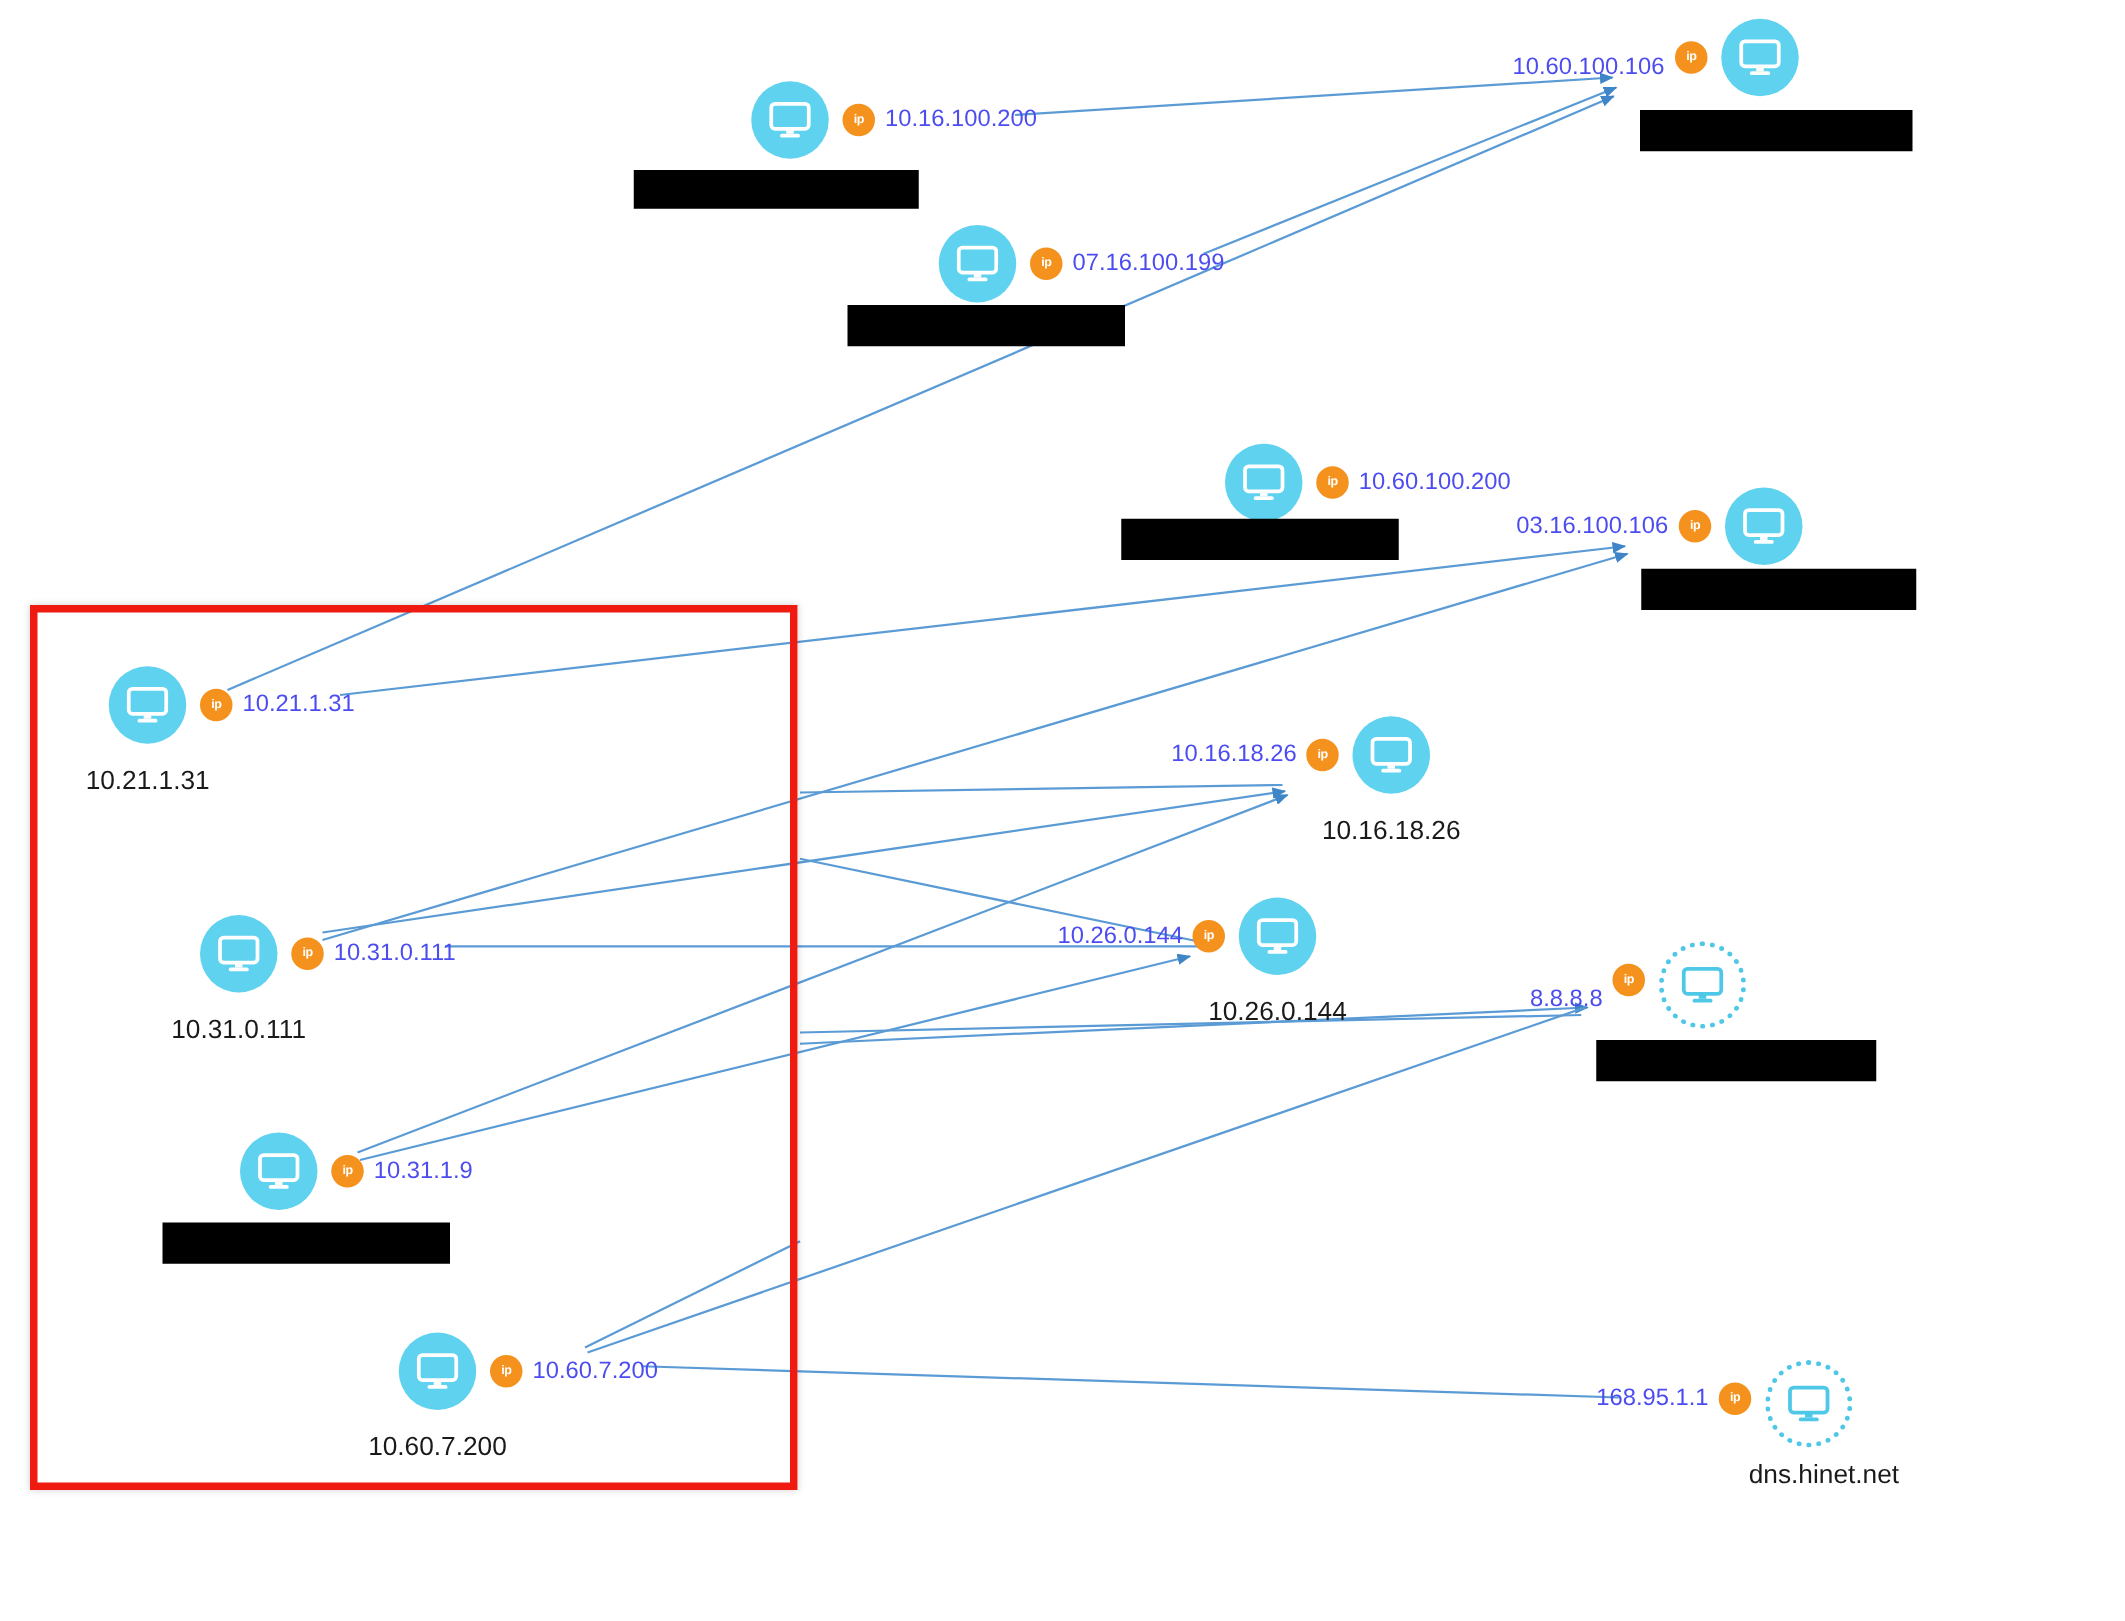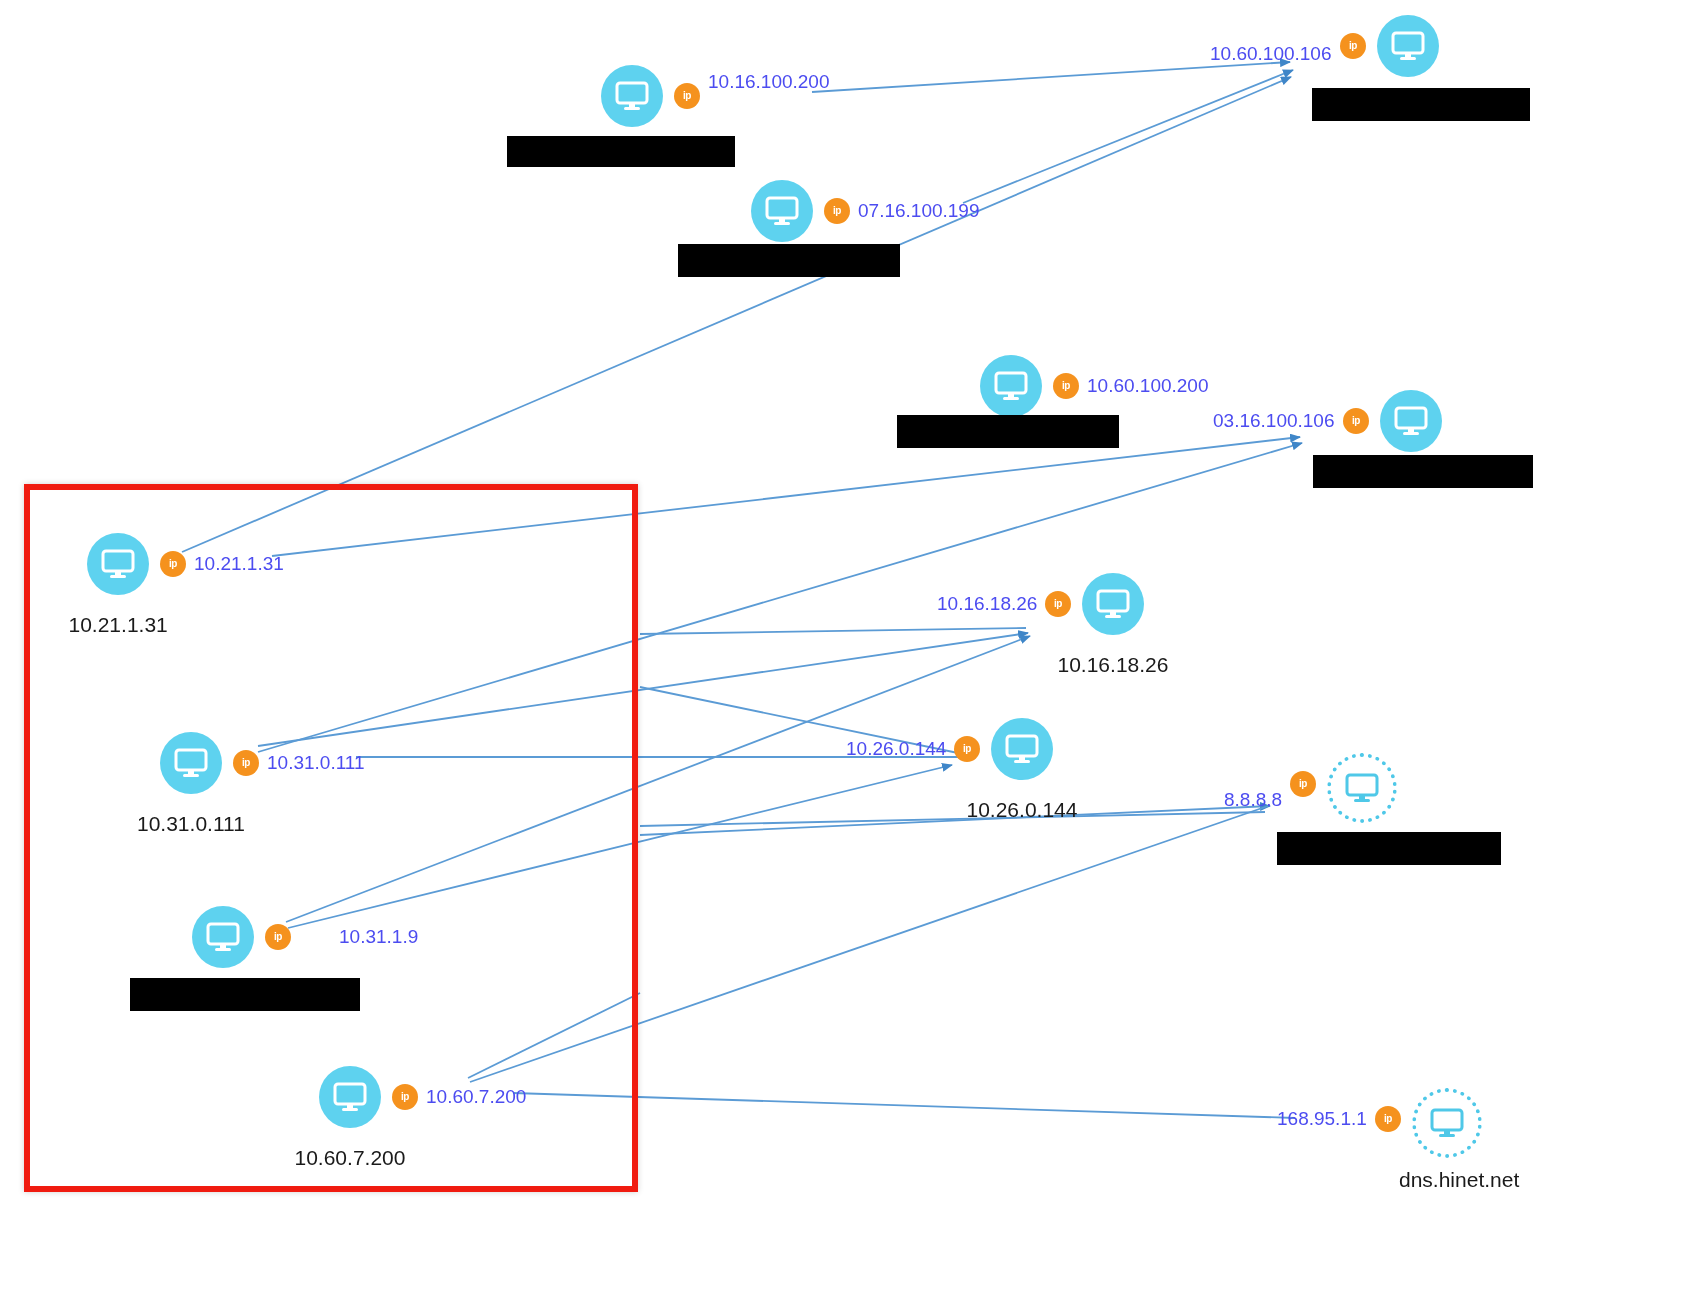--- a/index.html
+++ b/index.html
@@ -228,21 +228,21 @@
           <svg width="34" height="30" viewBox="0 0 34 30">
             <rect x="2" y="2" width="30" height="20" rx="3" ry="3" fill="none" stroke="#4fc8e8" stroke-width="3"></rect>
             <rect x="14" y="22" width="6" height="4" fill="#4fc8e8"></rect>
             <rect x="9" y="26" width="16" height="3" rx="1.5" fill="#4fc8e8"></rect>
           </svg>
         </div>
       </div>
     </div>
 
 <div class="ip-badge" style="left: 674px; top: 83px;">ip</div>
-    <div class="ip-label" style="top: 72px; left: 708px;">10.16.100.200</div>
+    <div class="ip-label" style="top: 86px; left: 708px;">10.16.100.200</div>
     <div class="redacted" style="left: 507px; top: 136px; width: 228px; height: 31px;"></div>
     <div class="ip-badge" style="left: 1340px; top: 33px;">ip</div>
     <div class="ip-label" style="top: 24px; left: 1210px; visibility: visible; margin-top: 20px;">10.60.100.106</div>
     <div class="redacted" style="left: 1312px; top: 88px; width: 218px; height: 33px;"></div>
     <div class="ip-badge" style="left: 824px; top: 198px;">ip</div>
     <div class="ip-label" style="top: 201px; left: 858px;">07.16.100.199</div>
     <div class="redacted" style="left: 678px; top: 244px; width: 222px; height: 33px;"></div>
     <div class="ip-badge" style="left: 1053px; top: 373px;">ip</div>
     <div class="ip-label" style="top: 376px; left: 1087px;">10.60.100.200</div>
     <div class="redacted" style="left: 897px; top: 415px; width: 222px; height: 33px;"></div>
@@ -258,21 +258,21 @@
     <div class="ip-badge" style="left: 233px; top: 750px;">ip</div>
     <div class="ip-label" style="top: 753px; left: 267px;">10.31.0.111</div>
     <div class="node-caption" style="top: 813px; left: 137px;">10.31.0.111</div>
     <div class="ip-badge" style="left: 954px; top: 736px;">ip</div>
     <div class="ip-label" style="top: 739px; left: 846px; visibility: visible;">10.26.0.144</div>
     <div class="node-caption" style="top: 799px; left: 966.5px;">10.26.0.144</div>
     <div class="ip-badge" style="left: 1290px; top: 771px;">ip</div>
     <div class="ip-label" style="top: 774px; left: 1224px; visibility: visible; margin-top: 16px;">8.8.8.8</div>
     <div class="redacted" style="left: 1277px; top: 832px; width: 224px; height: 33px;"></div>
     <div class="ip-badge" style="left: 265px; top: 924px;">ip</div>
-    <div class="ip-label" style="top: 927px; left: 299px; margin-left: 40px;">10.31.1.9</div>
+    <div class="ip-label" style="top: 927px; left: 299px;">10.31.1.9</div>
     <div class="redacted" style="left: 130px; top: 978px; width: 230px; height: 33px;"></div>
     <div class="ip-badge" style="left: 392px; top: 1084px;">ip</div>
     <div class="ip-label" style="top: 1087px; left: 426px;">10.60.7.200</div>
     <div class="node-caption" style="top: 1147px; left: 294.5px;">10.60.7.200</div>
     <div class="ip-badge" style="left: 1375px; top: 1106px;">ip</div>
     <div class="ip-label" style="top: 1109px; left: 1277px; visibility: visible;">168.95.1.1</div>
     <div class="node-caption" style="top: 1169px; left: 1383px; margin-left: 16px;">dns.hinet.net</div>
   </div>
 
 </body></html>

